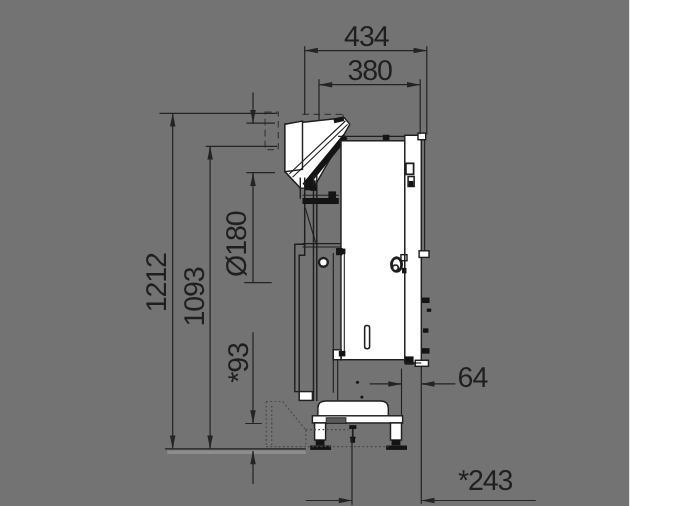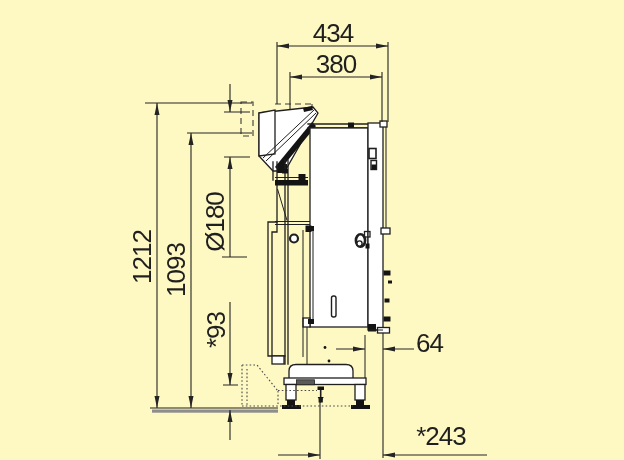--- a/index.html
+++ b/index.html
@@ -1,16 +1,16 @@
 <!DOCTYPE html>
 <html><head>
 <meta charset="utf-8">
 <style>
   html,body{margin:0;padding:0;background:#ffffff;}
-  .canvas{position:relative;width:624px;height:460px;background:#fef9c3;overflow:hidden;}
+  .canvas{position:relative;width:572px;height:460px;background:#737373;overflow:hidden;}
   svg{position:absolute;left:0;top:0;}
   .dimtext{font-family:"Liberation Sans",sans-serif;font-size:26px;fill:#1f1f1f;letter-spacing:-1px;}
   .outline{stroke:#1f1f1f;stroke-width:1.3;fill:none;stroke-linecap:square;}
   .outlinefill{stroke:#1f1f1f;stroke-width:1.3;fill:#ffffff;}
   .thin{stroke:#1f1f1f;stroke-width:1;fill:none;}
   .dim{stroke:#242424;stroke-width:1.1;fill:none;stroke-linecap:butt;}
   .arrow{fill:#242424;stroke:none;}
   .solidfill{fill:#141414;stroke:none;}
   .dashed{stroke:#3a3a3a;stroke-width:1.1;fill:none;stroke-dasharray:6 4;}
   .dotted{stroke:#4a4a4a;stroke-width:1.1;fill:none;stroke-dasharray:1.6 2.2;}

